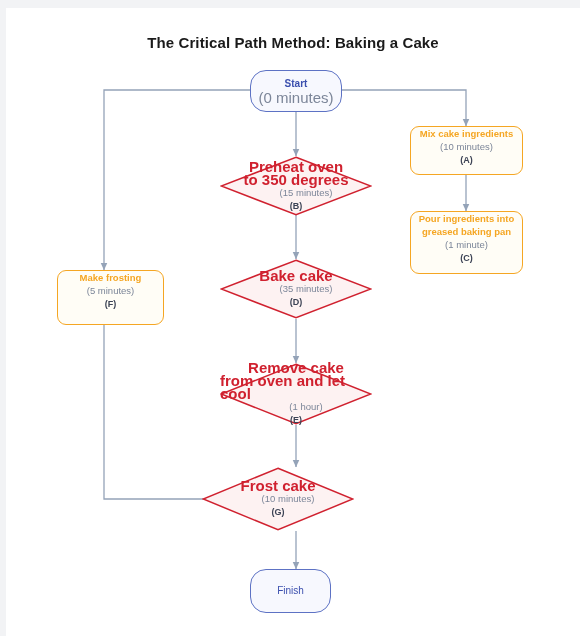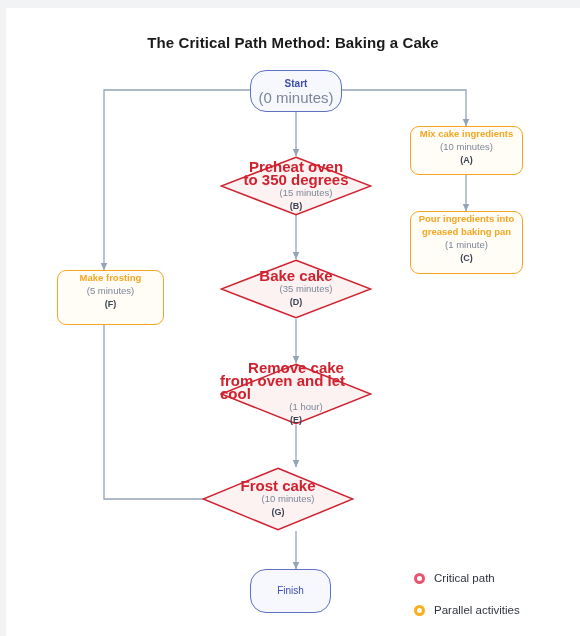--- a/index.html
+++ b/index.html
@@ -163,25 +163,15 @@
       <svg width="152" height="64">
         <polygon points="76,1.2 150.8,32 76,62.8 1.2,32" fill="#fdf2f2" stroke="#d0212f" stroke-width="1.5"></polygon>
       </svg>
       <div class="txt">
         <div class="l1">Frost cake</div>
         <div class="l2">(10 minutes)</div>
         <div class="l3">(G)</div>
       </div>
     </div>
 
-    <div class="legend">
-      <div class="lg-row">
-        <span class="lg-dot crit"></span>
-        <span class="lg-label">Critical path</span>
-      </div>
-      <div class="lg-row">
-        <span class="lg-dot par"></span>
-        <span class="lg-label">Parallel activities</span>
-      </div>
-    </div>
 
   </div>
 </div>
 
 </body></html>

